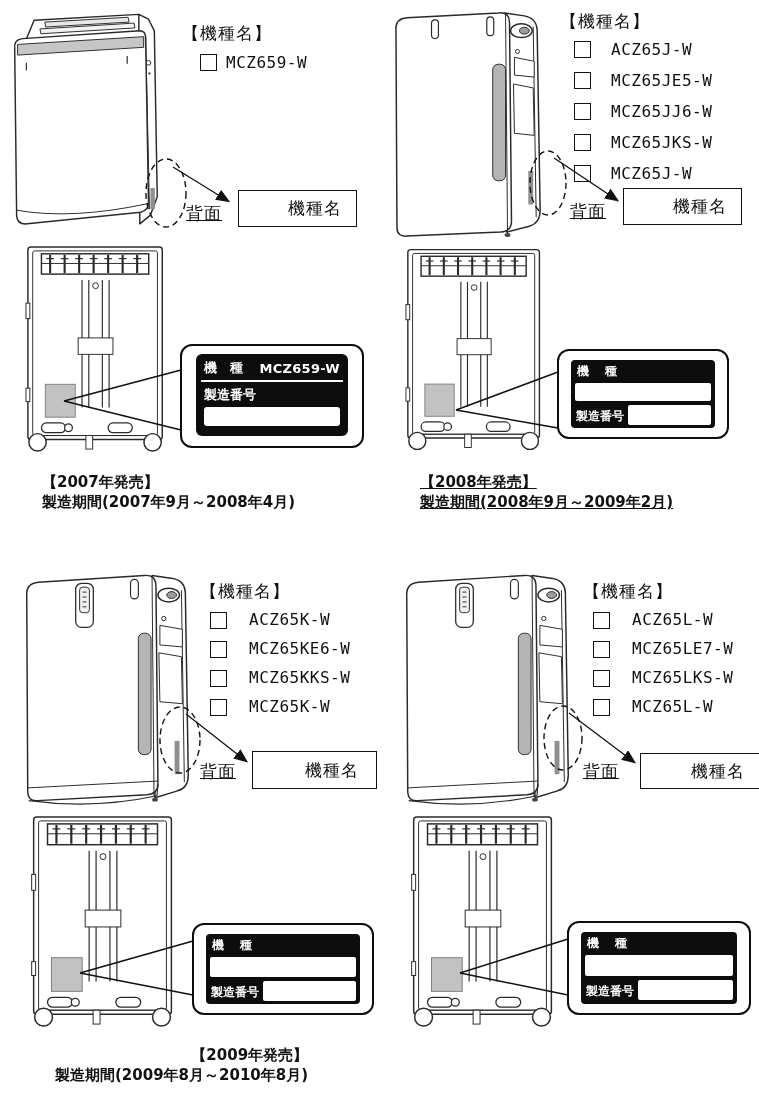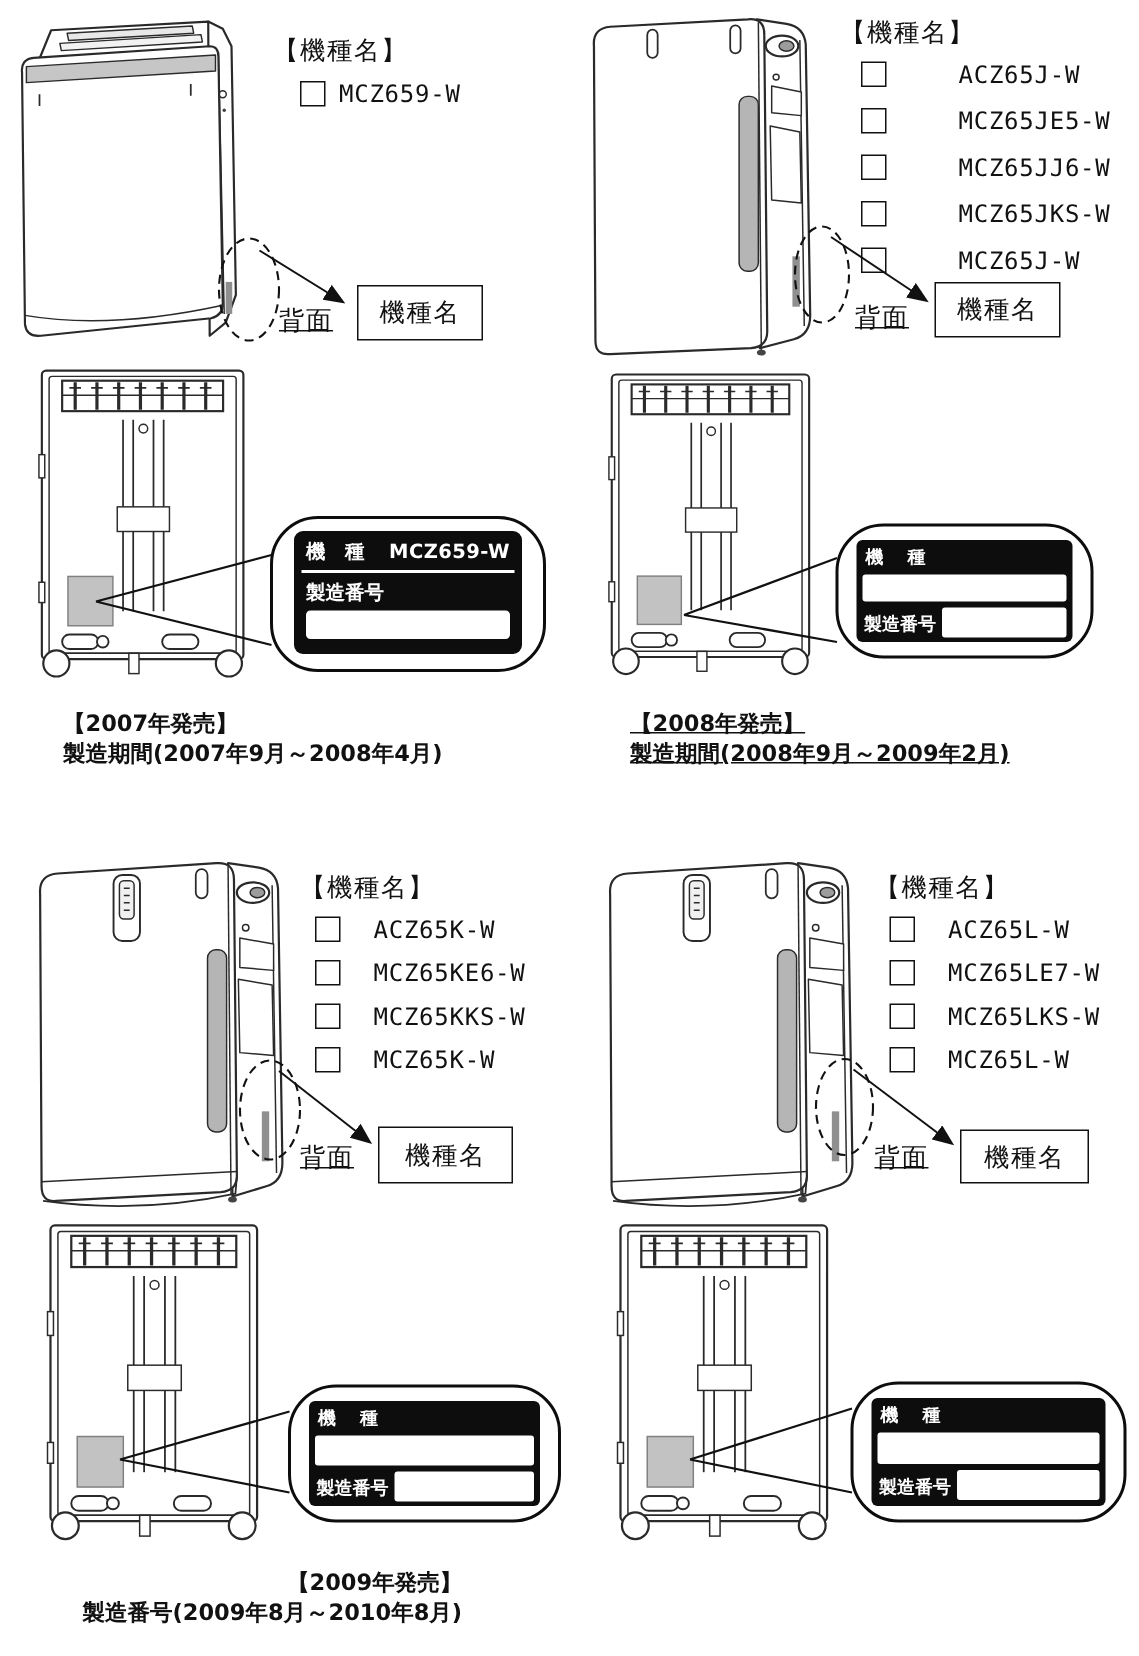--- a/index.html
+++ b/index.html
@@ -5,28 +5,28 @@
   html,body{margin:0;padding:0;background:#fff;}
   body{width:759px;height:1104px;position:relative;overflow:hidden;
        font-family:"DejaVu Sans","Liberation Sans",sans-serif;color:#111;}
   .quad{position:absolute;}
   .quad svg.illus{position:absolute;}
   svg.annot{position:absolute;inset:0;width:100%;height:100%;pointer-events:none;z-index:5;}
   .hdr{position:absolute;font-size:17px;letter-spacing:1px;white-space:nowrap;}
   .models{position:absolute;}
   .mrow{display:flex;align-items:center;height:19px;}
   .pitch12 .mrow{margin-bottom:12px;}
-  .pitch10 .mrow{margin-bottom:10px;}
+  .pitch10 .mrow{margin-bottom:10px;align-items:flex-end;}
   .cb{display:inline-block;width:15px;height:15px;border:1.7px solid #111;background:#fff;flex:0 0 auto;}
   .mlabel{font-family:"DejaVu Sans Mono","Liberation Mono",monospace;font-size:16px;letter-spacing:0.5px;white-space:nowrap;}
-  .g9 .mlabel{margin-left:9px;} .g36 .mlabel{margin-left:48px;text-align:right;} .g22 .mlabel{margin-left:22px;}
+  .g9 .mlabel{margin-left:9px;} .g36 .mlabel{margin-left:20px;text-align:right;} .g22 .mlabel{margin-left:22px;}
   .backside{position:absolute;font-size:17px;letter-spacing:1px;white-space:nowrap;text-decoration:underline;}
   .namebox{position:absolute;border:1.4px solid #111;background:#fff;display:flex;align-items:center;justify-content:center;
-           font-size:17px;letter-spacing:1px;z-index:6;}
-  .balloon{position:absolute;background:#fff;border:2.5px solid #0d0d0d;border-radius:32px;z-index:6;}
+           font-size:17px;letter-spacing:1px;z-index:6;padding-left:35px;}
+  .balloon{position:absolute;background:#fff;border:2.5px solid #0d0d0d;border-radius:12px;z-index:6;}
   .plateA{position:absolute;inset:8px 14px 10px;background:#0d0d0d;border-radius:6px;padding:5px 8px 6px;}
   .pArow1{display:flex;align-items:center;color:#fff;font-weight:bold;font-size:13px;white-space:nowrap;}
   .pAmodel{margin-left:auto;font-weight:bold;letter-spacing:0.3px;}
   .pAdiv{border-top:2px solid #fff;margin:3px -3px 4px;}
   .pAserial{color:#fff;font-weight:bold;font-size:13px;}
   .pAfield{background:#fff;border-radius:3px;height:19px;margin-top:3px;}
   .plateB{position:absolute;inset:9px 12px;background:#0d0d0d;border-radius:4px;padding:3px 4px;display:flex;flex-direction:column;}
   .pBtitle{color:#fff;font-size:12px;font-weight:bold;letter-spacing:2px;padding:0 2px 3px;white-space:nowrap;}
   .pBfield{background:#fff;border-radius:2px;height:21px;}
   .pBrow{display:flex;margin-top:4px;align-items:stretch;}
@@ -362,21 +362,21 @@
       <div class="pBfield"></div>
       <div class="pBrow">
         <span class="pBserial">製造番号</span>
         <span class="pBsfield"></span>
       </div>
     </div>
   </div>
 
   <div class="caption" style="left:55px;top:490px;text-align:right;">
     <div>【2009年発売】</div>
-    <div>製造番号(2009年8月～2010年8月)</div>
+    <div>製造期間(2009年8月～2010年8月)</div>
   </div>
 
   <svg class="annot" viewBox="0 0 380 549">
     <defs>
         <marker id="ah3" markerWidth="11" markerHeight="9" refX="9" refY="4.5" orient="auto">
           <polygon points="0,0 11,4.5 0,9" fill="#111"></polygon>
         </marker>
       </defs>
     <ellipse cx="180" cy="185" rx="20" ry="33" fill="none" stroke="#111" stroke-width="1.4" stroke-dasharray="6 4"></ellipse>
     <line x1="186" y1="159" x2="246" y2="206" stroke="#111" stroke-width="1.3" marker-end="url(#ah3)"></line>

